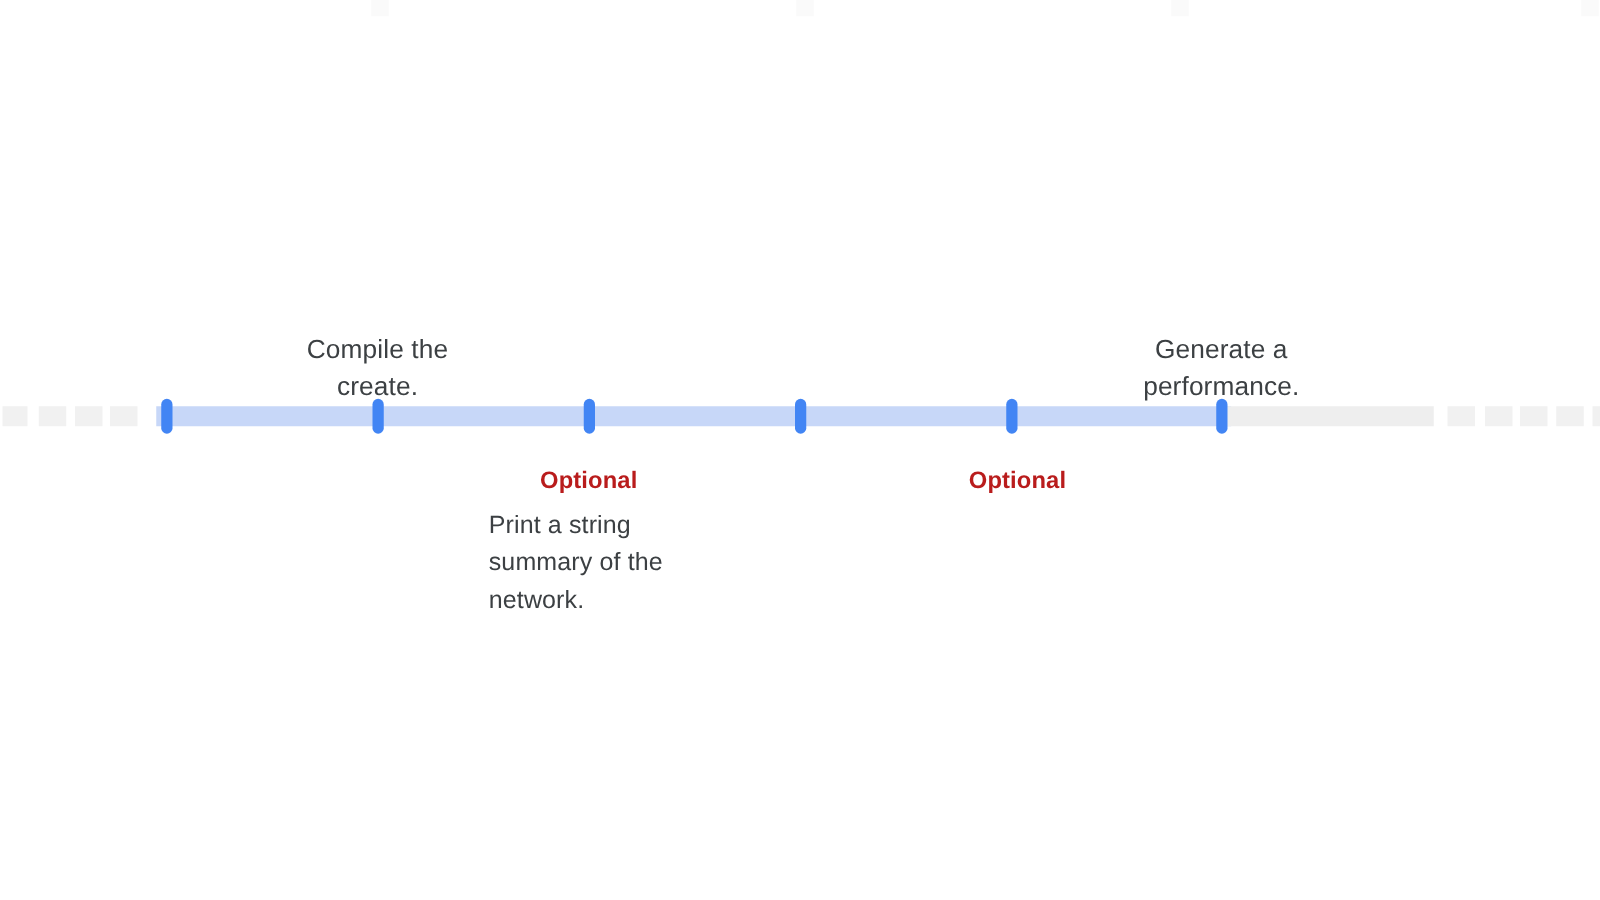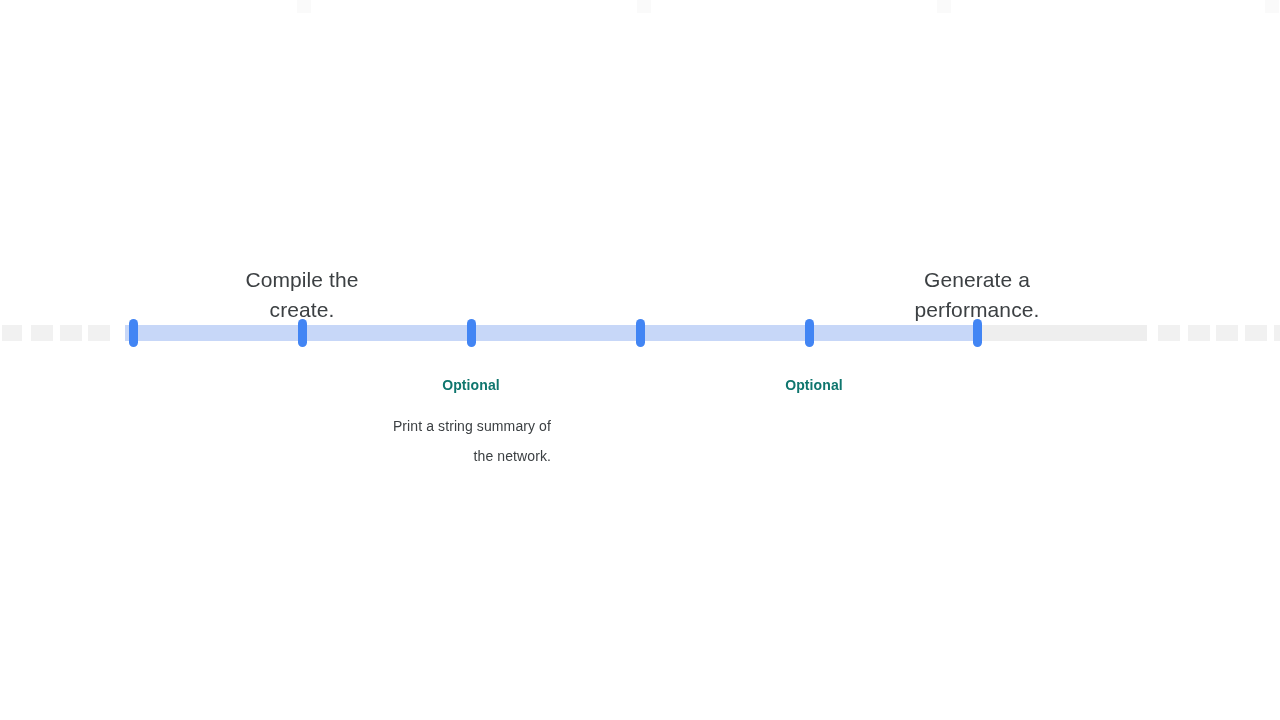--- a/index.html
+++ b/index.html
@@ -94,35 +94,35 @@
     bottom: 395px; 
   }
 
   
   .label-below-wrap {
     position: absolute;
     top: 371px;
   }
 
   .optional-tag {
-    color: #0f766e;
-    font-size: 14px;
+    color: #b91c1c;
+    font-size: 19px;
     font-weight: bold;
     line-height: 28px;
     text-align: center;
     letter-spacing: 0.1px;
   }
 
   .label-below-text {
     color: #3c4043;
-    font-size: 14px;
+    font-size: 20px;
     line-height: 30px;
-    text-align: right;
+    text-align: left;
     letter-spacing: 0.1px;
-    margin-top: 12px;
+    margin-top: 6px;
   }
 </style>
 </head>
 <body>
 
 <div id="timeline-figure">
 
   <div class="top-artifact" style="left:297px;"></div>
   <div class="top-artifact" style="left:637px;"></div>
   <div class="top-artifact" style="left:937px;"></div>

